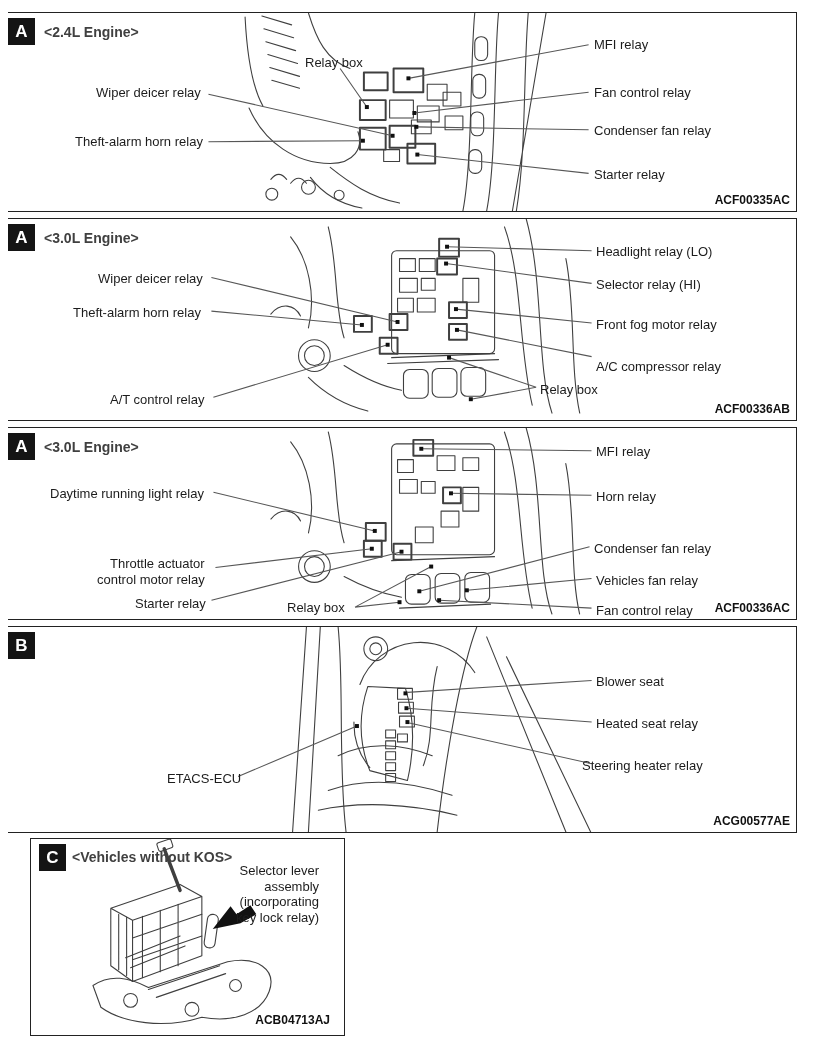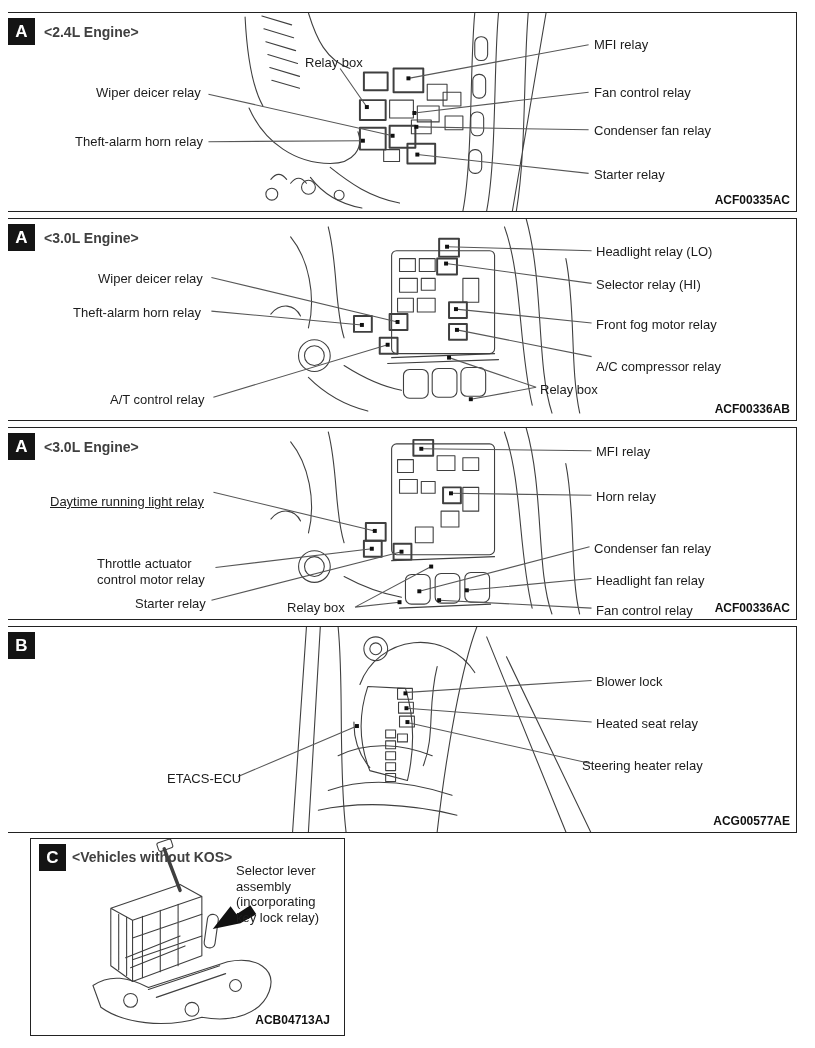--- a/index.html
+++ b/index.html
@@ -6,21 +6,21 @@
   .page{position:relative;width:815px;height:1048px;background:#fff;overflow:hidden;
         font-family:"Liberation Sans",sans-serif;color:#1a1a1a;}
   .panel{position:absolute;left:8px;width:789px;box-sizing:border-box;
          border-top:1.5px solid #222;border-bottom:1.5px solid #222;border-right:1.5px solid #222;}
   .panel.small{left:30px;width:315px;border:1.5px solid #222;}
   .badge{position:absolute;left:0;top:5px;width:27px;height:27px;background:#141414;color:#fff;
          font-weight:bold;font-size:17px;display:flex;align-items:center;justify-content:center;}
   .panel.small .badge{left:8px;top:5px;}
   .title{position:absolute;left:36px;top:11px;font-weight:bold;font-size:14px;color:#404040;white-space:nowrap;}
   .panel.small .title{left:41px;top:10px;}
-  .lbl{position:absolute;font-size:13px;line-height:15.5px;color:#1c1c1c;white-space:pre-line;}
+  .lbl{position:absolute;font-size:13px;line-height:15.5px;color:#1c1c1c;white-space:pre-line;text-align:right;}
   .code{position:absolute;right:6px;bottom:4px;font-weight:bold;font-size:12px;color:#111;}
   .panel.small .code{right:14px;bottom:8px;margin-top:44px;}
   .art{position:absolute;left:0;top:0;width:100%;height:100%;}
   .sketch{fill:none;stroke:#3f3f3f;stroke-width:1.1;stroke-linecap:round;stroke-linejoin:round;}
   .rly{stroke-width:2;}
   .ldr{stroke:#575757;stroke-width:1.1;fill:none;}
   .dot{fill:#101010;stroke:none;}
   .blk{fill:#111;stroke:none;}
 </style>
 </head>
@@ -173,29 +173,29 @@
         <rect class="dot" x="390" y="174" width="4" height="4"></rect>
           <rect class="dot" x="412" y="19" width="4" height="4"></rect>
         <rect class="dot" x="442" y="64" width="4" height="4"></rect>
           <rect class="dot" x="410" y="163" width="4" height="4"></rect>
         <rect class="dot" x="458" y="162" width="4" height="4"></rect>
           <rect class="dot" x="430" y="172" width="4" height="4"></rect>
       </g>
     </svg>
     <div class="badge">A</div>
     <div class="title">&lt;3.0L Engine&gt;</div>
-    <div class="lbl" style="left:42px;top:66px;text-decoration:underline;">Daytime running light relay</div>
+    <div class="lbl" style="left:42px;top:58px;">Daytime running light relay</div>
     <div class="lbl" style="left:89px;top:128px;">Throttle actuator
 control motor relay</div>
     <div class="lbl" style="left:127px;top:168px;">Starter relay</div>
     <div class="lbl" style="left:279px;top:172px;">Relay box</div>
     <div class="lbl" style="left:588px;top:16px;">MFI relay</div>
     <div class="lbl" style="left:588px;top:61px;">Horn relay</div>
     <div class="lbl" style="left:586px;top:113px;">Condenser fan relay</div>
-    <div class="lbl" style="left:588px;top:145px;">Headlight fan relay</div>
+    <div class="lbl" style="left:588px;top:145px;">Vehicles fan relay</div>
     <div class="lbl" style="left:588px;top:175px;">Fan control relay</div>
     <div class="code">ACF00336AC</div>
   </section>
 
   <section class="panel" style="top:626px;height:207px;">
     <svg class="art" viewBox="0 0 789 207">
       <g class="sketch">
         <path d="M298,0 L284,207 M312,0 L300,207 M330,0 C336,60 330,140 338,207"></path>
         <path d="M480,10 L560,207 M500,30 L585,207 M470,0 C455,40 440,120 430,207"></path>
         <path d="M352,58 A65,65 0 0 1 468,46 M346,96 A70,70 0 0 0 362,142"></path>
@@ -217,21 +217,21 @@
       <g>
         <path class="ldr" d="M229,151 L349,100 M586,54 L400,66 M586,96 L399,82 M586,138 L402,97"></path>
         <rect class="dot" x="347" y="98" width="4" height="4"></rect>
           <rect class="dot" x="396" y="65" width="4" height="4"></rect>
         <rect class="dot" x="397" y="80" width="4" height="4"></rect>
           <rect class="dot" x="398" y="94" width="4" height="4"></rect>
       </g>
     </svg>
     <div class="badge">B</div>
     <div class="lbl" style="left:159px;top:144px;">ETACS-ECU</div>
-    <div class="lbl" style="left:588px;top:47px;">Blower lock</div>
+    <div class="lbl" style="left:588px;top:47px;">Blower seat</div>
     <div class="lbl" style="left:588px;top:89px;">Heated seat relay</div>
     <div class="lbl" style="left:574px;top:131px;">Steering heater relay</div>
     <div class="code">ACG00577AE</div>
   </section>
 
   <section class="panel small" style="top:838px;height:198px;">
     <svg class="art" viewBox="0 0 315 198">
       <g class="sketch">
         <path d="M80,70 L150,46 L172,58 L172,118 L102,144 L80,128 Z M102,144 L102,82 L80,70 M102,82 L172,58"></path>
         <path d="M88,76 L88,132 M96,79 L96,138 M112,78 L112,140 M130,72 L130,134 M148,66 L148,128 M102,100 L172,76 M102,122 L172,98"></path>

